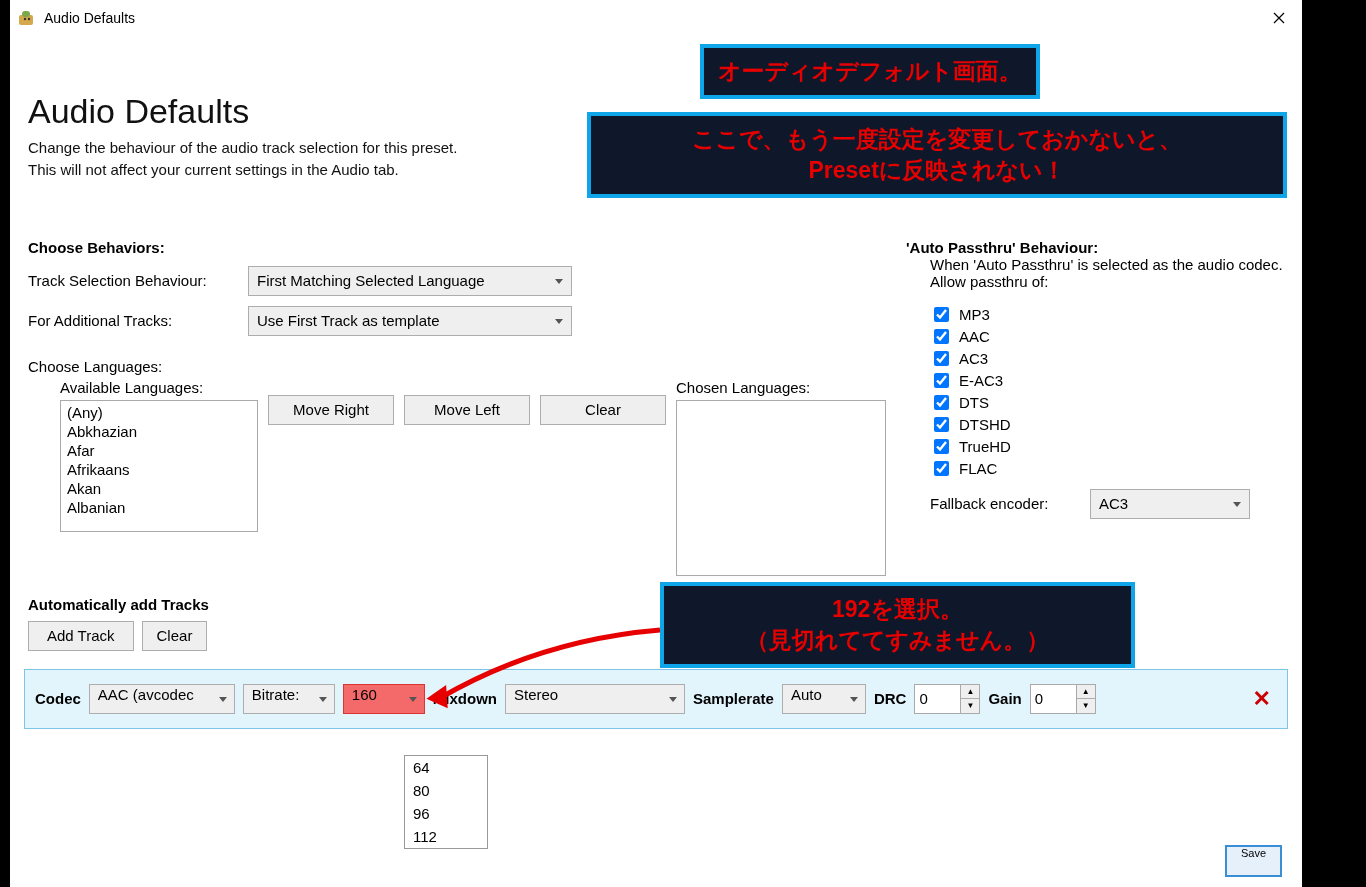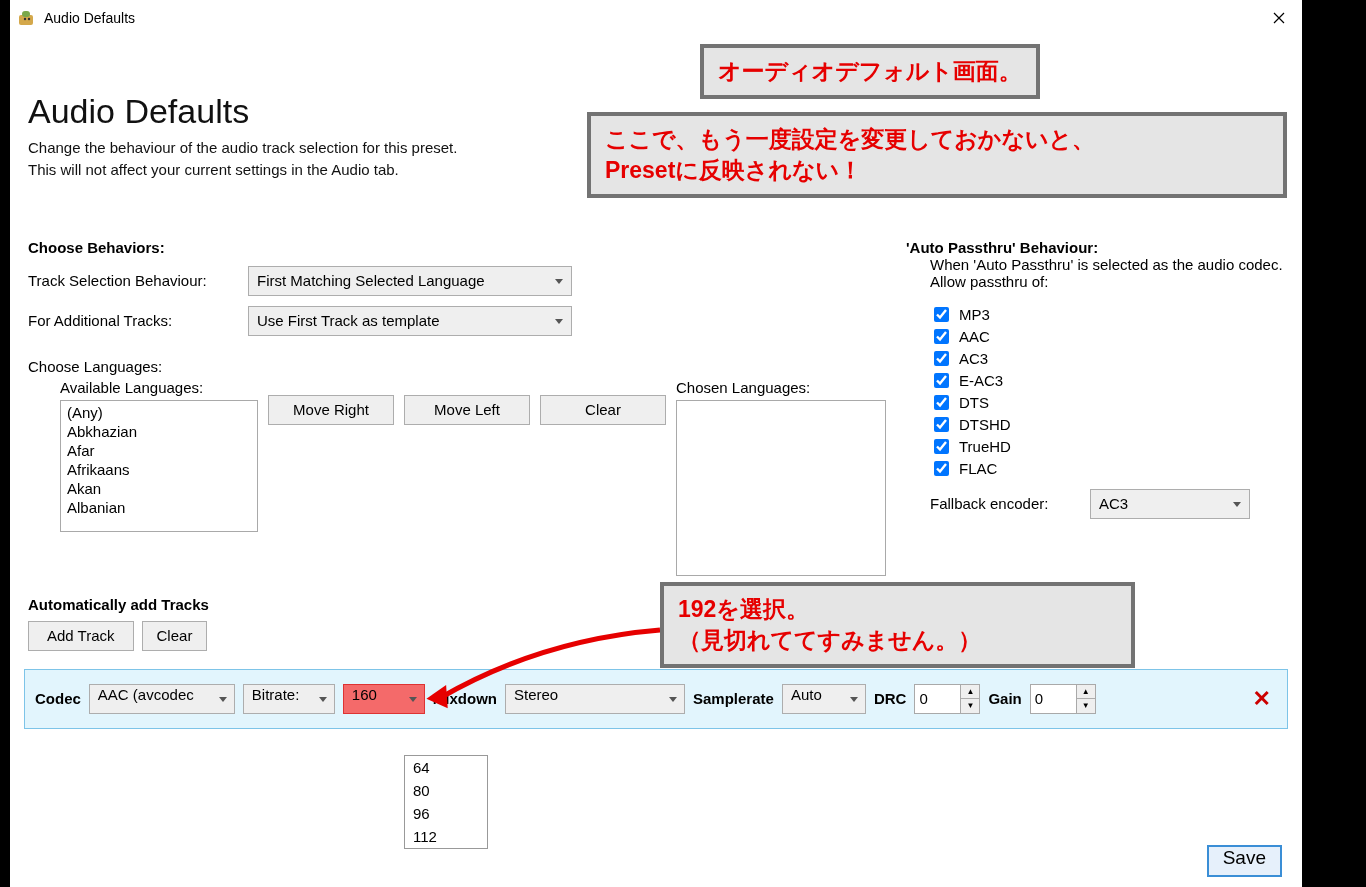--- a/index.html
+++ b/index.html
@@ -46,23 +46,23 @@
   .spin input { width:46px; border:1px solid #a9a9a9; border-right:none; padding:0 4px; font-size:15px; }
   .spinbtns { display:flex; flex-direction:column; border:1px solid #a9a9a9; width:20px; background:#efefef; }
   .spinbtns div { flex:1; display:flex; align-items:center; justify-content:center; font-size:8px; border-bottom:1px solid #adadad; }
   .spinbtns div:last-child { border-bottom:none; }
   .xdel { color:#cc0000; font-size:22px; margin-left:auto; margin-right:6px; cursor:pointer; font-weight:bold; }
   
   .dropdown { position:absolute; left:394px; top:755px; width:84px; background:#fff; border:1px solid #999; z-index:5; }
   .dropdown div { padding:3px 8px; font-size:15px; }
   
   .footer { position:absolute; bottom:10px; right:20px; }
-  .savebtn { height:32px; padding:0 14px; border:2px solid #3a8ed6; background:#e6f0fb; font-size:19px; cursor:pointer; }
-  
-  .callout { position:absolute; background:#e5e5e5; border:4px solid #737373; font-weight:700; color:#e60000; text-align:left; padding:8px 14px; z-index:10; line-height:1.35; }
+  .savebtn { height:32px; padding:0 14px; border:2px solid #3a8ed6; background:#e6f0fb; font-size:11px; cursor:pointer; }
+  
+  .callout { position:absolute; background:#0f172a; border:4px solid #0ea5e9; font-weight:700; color:#e60000; text-align:center; padding:8px 14px; z-index:10; line-height:1.35; }
   
   .arrow-svg { position:absolute; z-index:9; }
 </style>
 </head>
 <body>
 
 <div class="window">
   <div class="titlebar">
     <span class="appicon">
       <svg width="20" height="20" viewBox="0 0 20 20">

